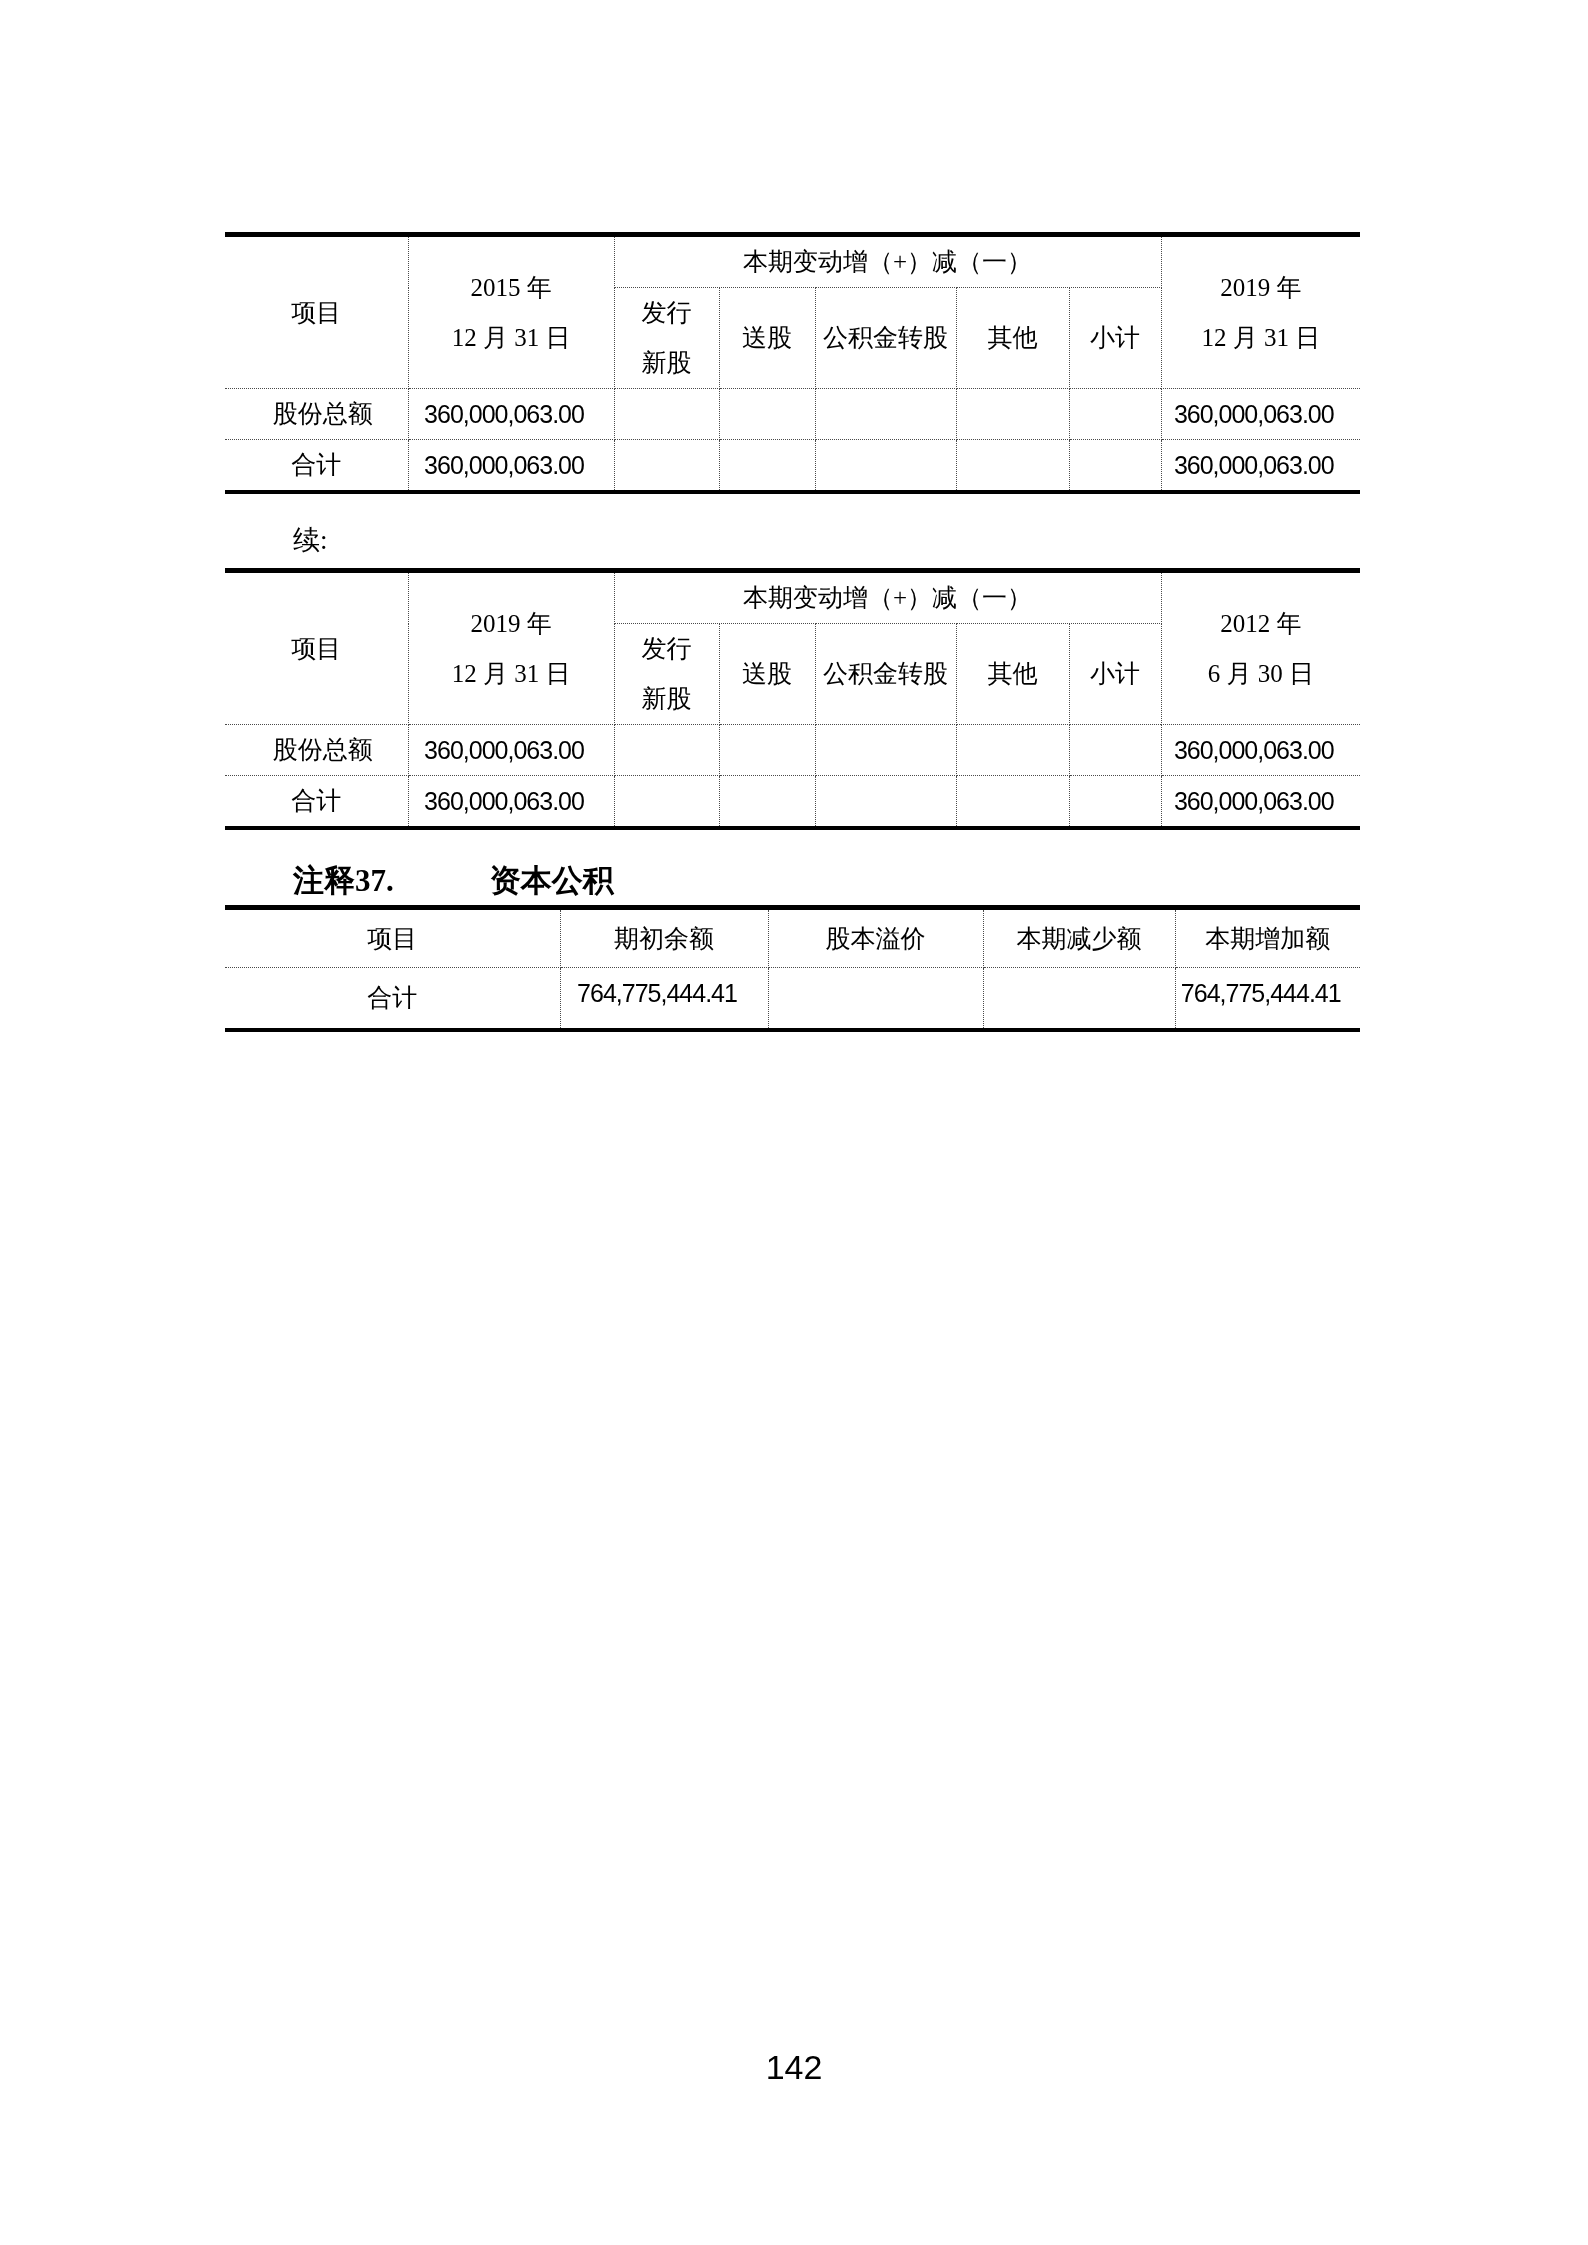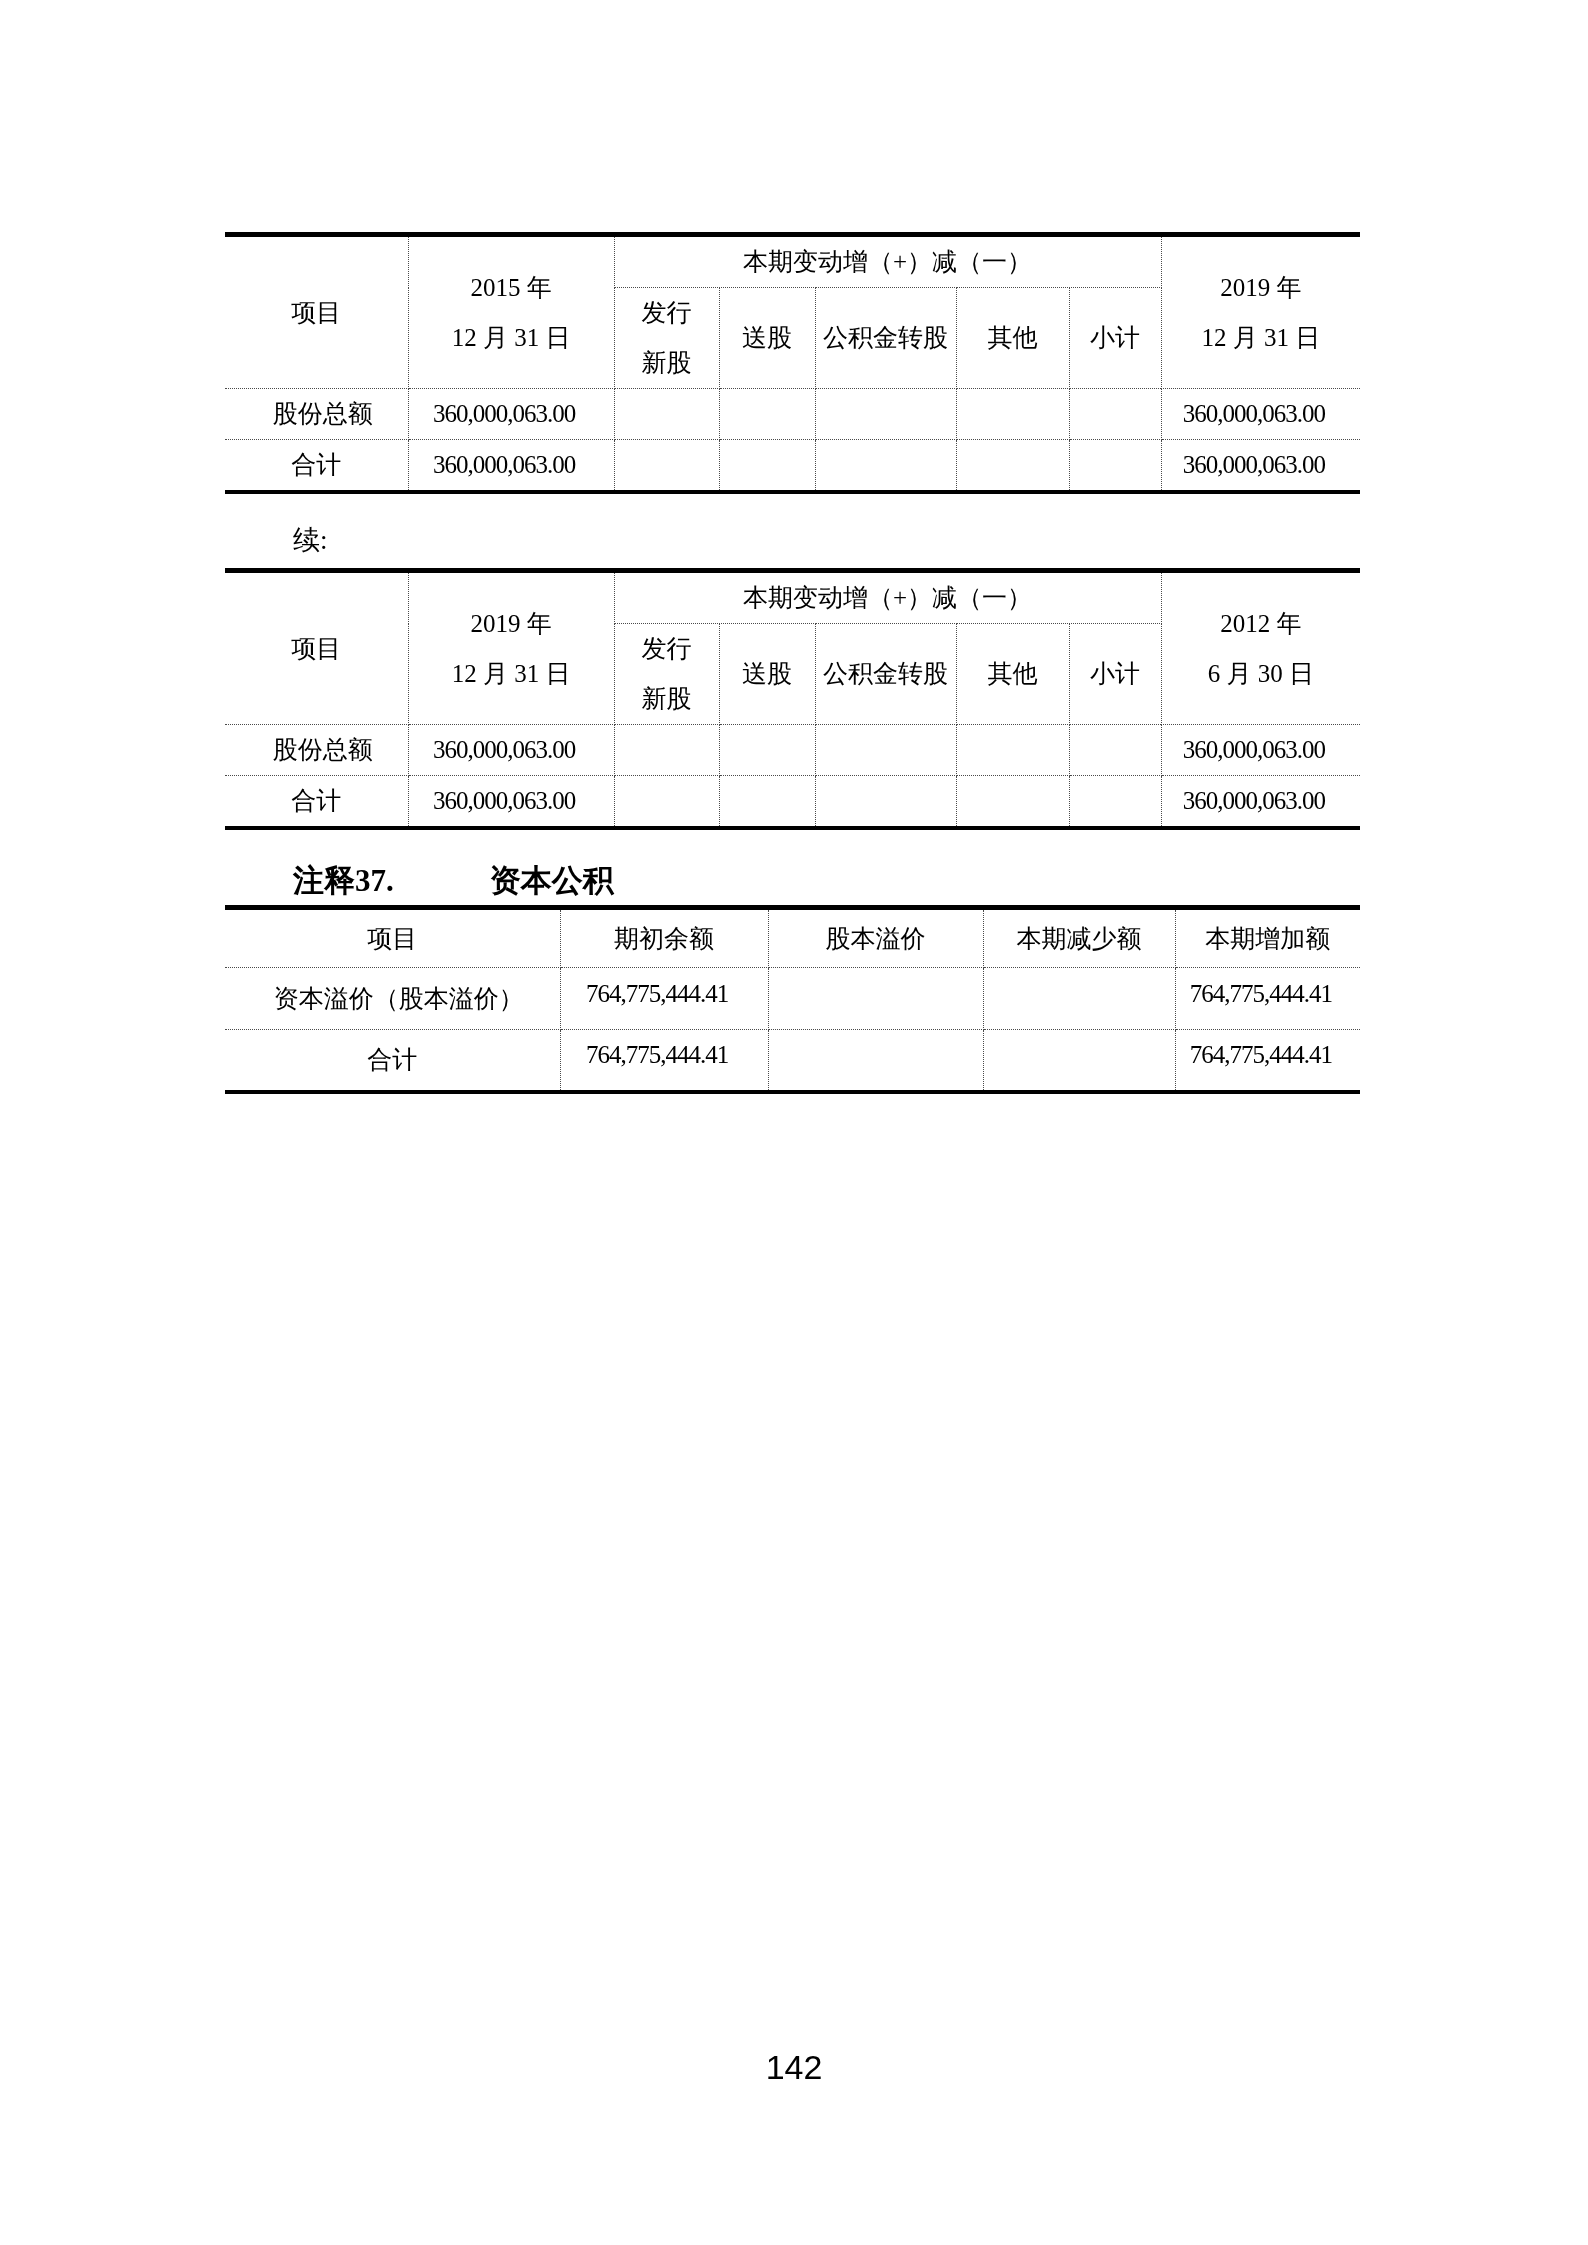--- a/index.html
+++ b/index.html
@@ -34,21 +34,21 @@
     overflow: hidden;
   }
   .fin-table tr > td:first-child { border-left: 0; }
   .fin-table tr > td:last-child  { border-right: 0; }
 
   .cell-left   { text-align: left;  padding-left: 13px; }
   .cell-center { text-align: center; }
   .num {
     text-align: right;
     padding-right: 14px;
-    font-family: Liberation Serif, serif;
+    font-family: Liberation Sans, sans-serif;
     font-size: 23px;
     letter-spacing: -1px;
     line-height: 1.2;
   }
   .num-low { vertical-align: bottom; padding-bottom: 9px; }
   .hdr-line { display: block; line-height: 2.0; }
   .span-hdr { font-size: 25px; }
 
   
   .cont-label {
@@ -227,27 +227,20 @@
     </colgroup>
     <tbody>
         <tr class="tr3-hdr">
       <td>项目</td>
       <td>期初余额</td>
       <td>股本溢价</td>
       <td>本期减少额</td>
       <td>本期增加额</td>
     </tr>
     <tr class="tr3-data">
-      <td class="cell-left">资本溢价（股本溢价）</td>
-      <td class="num num-low">764,775,444.41</td>
-      <td></td>
-      <td></td>
-      <td class="num num-low">764,775,444.41</td>
-    </tr>
-    <tr class="tr3-data">
       <td class="cell-center">合计</td>
       <td class="num num-low">764,775,444.41</td>
       <td></td>
       <td></td>
       <td class="num num-low">764,775,444.41</td>
     </tr>
   </tbody>
     </table>
 
   <div class="page-number">142</div>

